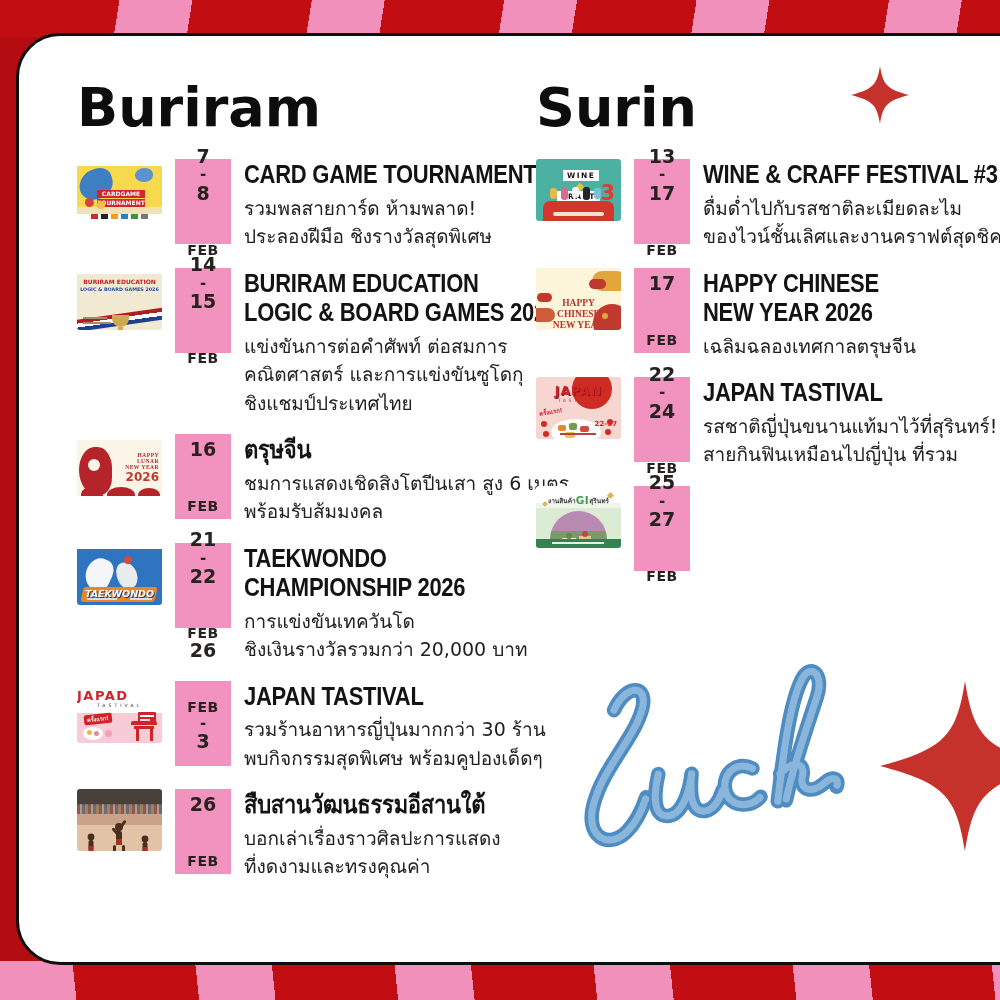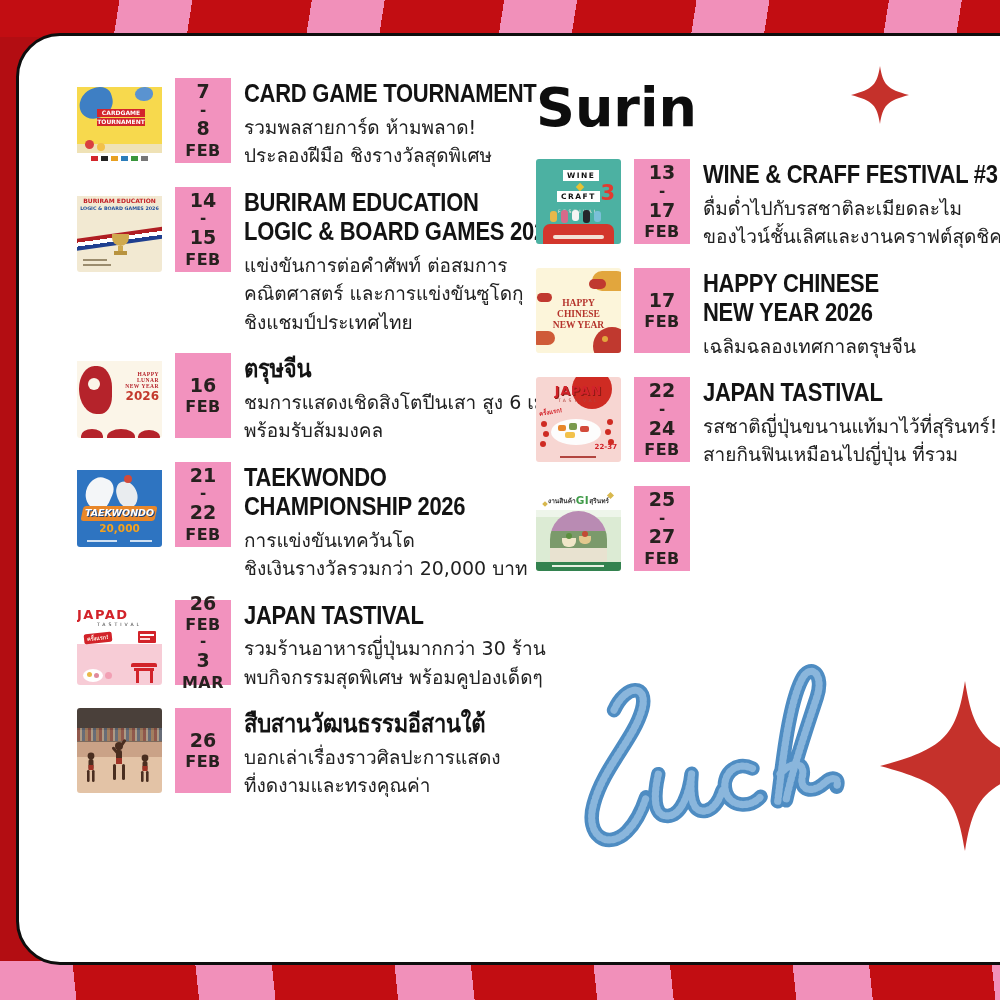--- a/index.html
+++ b/index.html
@@ -19,29 +19,29 @@
     overflow:hidden;
   }
   .col{position:absolute;top:42px;width:452px;}
   .col-left{left:58px;}
   .col-right{left:517px;}
   .col-title{
     font-size:54px;font-weight:800;color:#0d0d0d;line-height:1.1;
     letter-spacing:0px;margin-bottom:22px;font-family:"DejaVu Sans",sans-serif;
   }
   .event{display:flex;align-items:flex-start;gap:13px;margin-bottom:17px;}
-  .thumb{width:85px;height:85px;border-radius:3px;position:relative;overflow:hidden;flex:none;background:#eee;}
+  .thumb{width:85px;height:62px;border-radius:3px;position:relative;overflow:hidden;flex:none;background:#eee;}
   .datebox{
     width:56px;height:85px;background:#f292be;flex:none;
     display:flex;flex-direction:column;align-items:center;justify-content:center;
     color:#27211f;font-weight:bold;text-align:center;
   }
   .datebox .d{font-size:19px;line-height:1.25;}
   .datebox .dash{font-size:15px;line-height:0.9;}
-  .datebox .m{font-size:16px;line-height:1.25;letter-spacing:.5px;}
+  .datebox .m{font-size:14px;line-height:1.25;letter-spacing:.5px;margin-top:36px;}
   .ev-text{padding-top:1px;min-width:0;}
   .ev-title{transform:scaleX(.88);transform-origin:left top;margin-bottom:4px;}
   .ev-title div{
     font-size:25px;font-weight:700;color:#131313;line-height:1.18;
     letter-spacing:-.3px;white-space:nowrap;font-family:"Liberation Sans",sans-serif;
   }
   .ev-desc div{font-size:19px;color:#212121;line-height:1.5;white-space:nowrap;}
 
   
   .sparkle{position:absolute;}
@@ -184,20 +184,21 @@
 </style>
 </head>
 <body>
 
 <div class="stripes stripes-top"></div>
 <div class="stripes stripes-bottom"></div>
 
 <div class="card">
 
   <div class="col col-left">
+    <div class="col-title">Buriram</div>
 
     <div class="event">
       <div class="thumb th-b1">
         <div class="abs b1-drag1"></div>
         <div class="abs b1-drag2"></div>
         <div class="abs b1-band">
           <div class="tiny">CARDGAME</div>
           <div class="tiny">TOURNAMENT</div>
         </div>
         <div class="abs b1-c1"></div>

